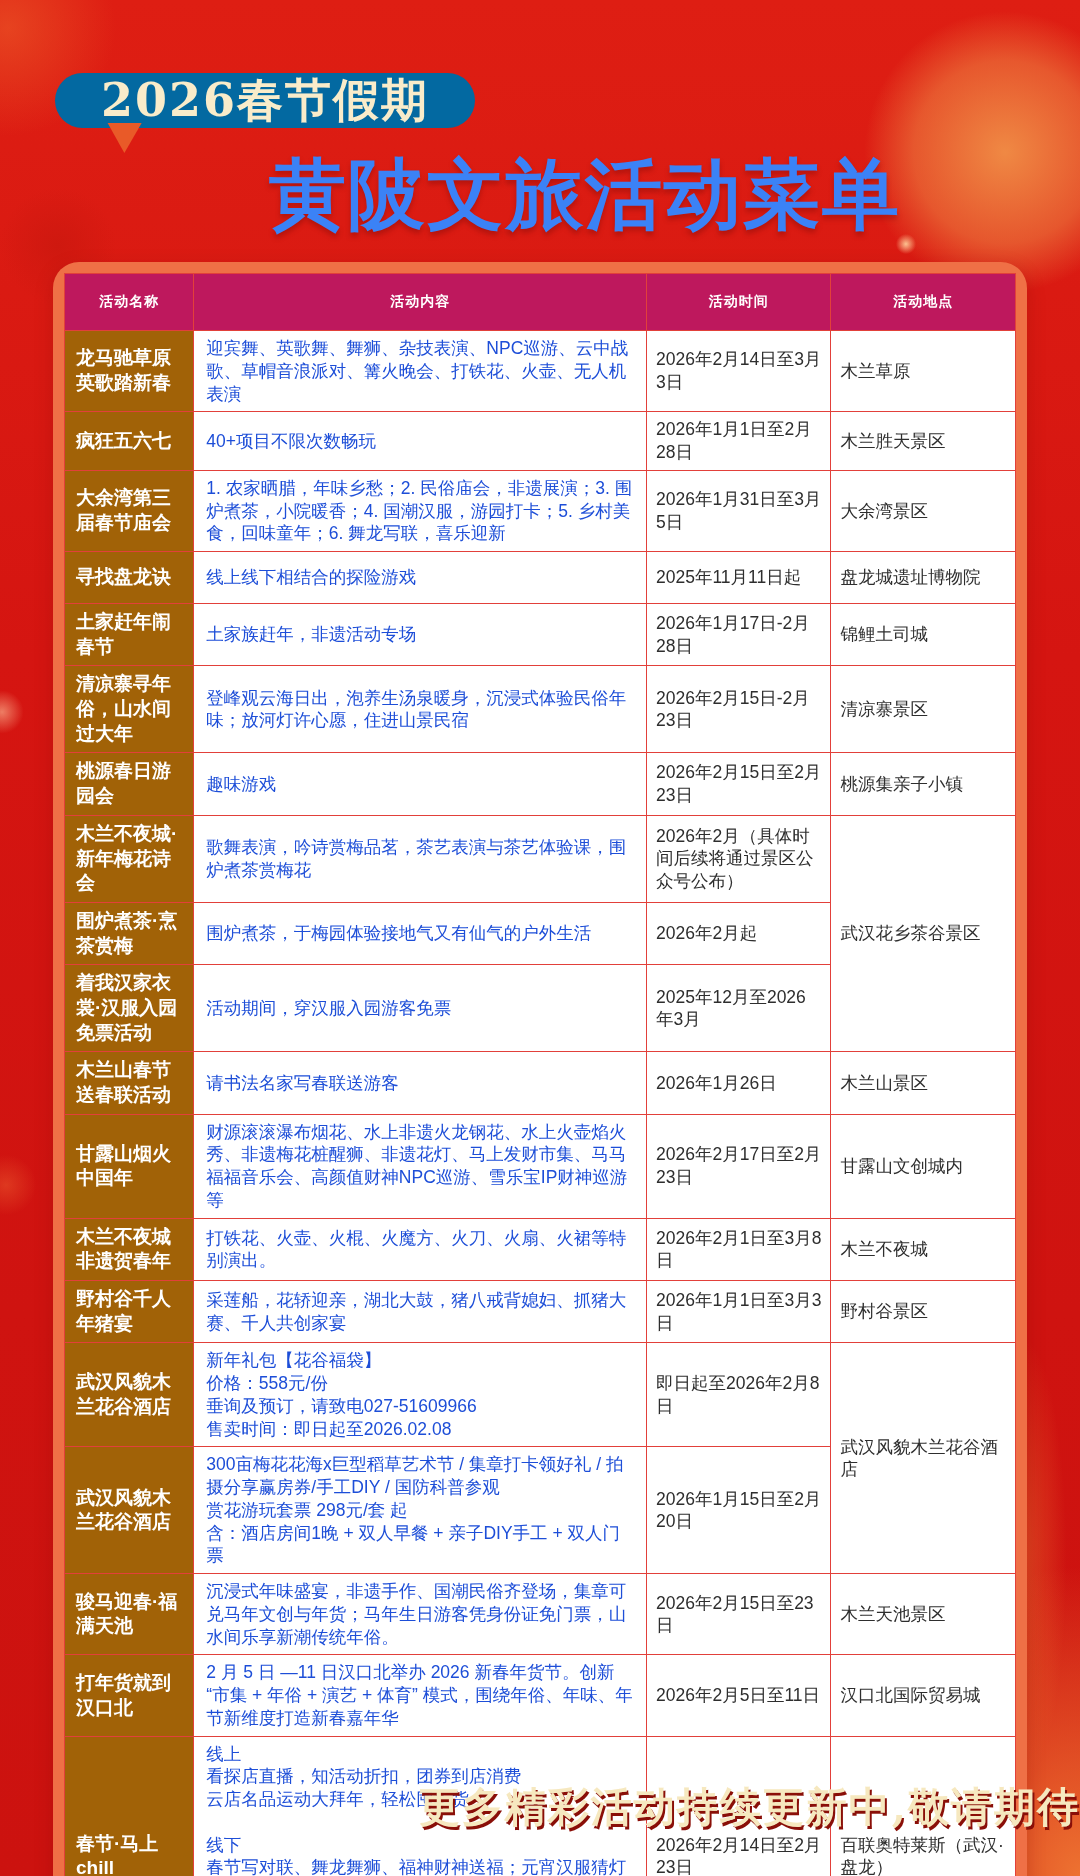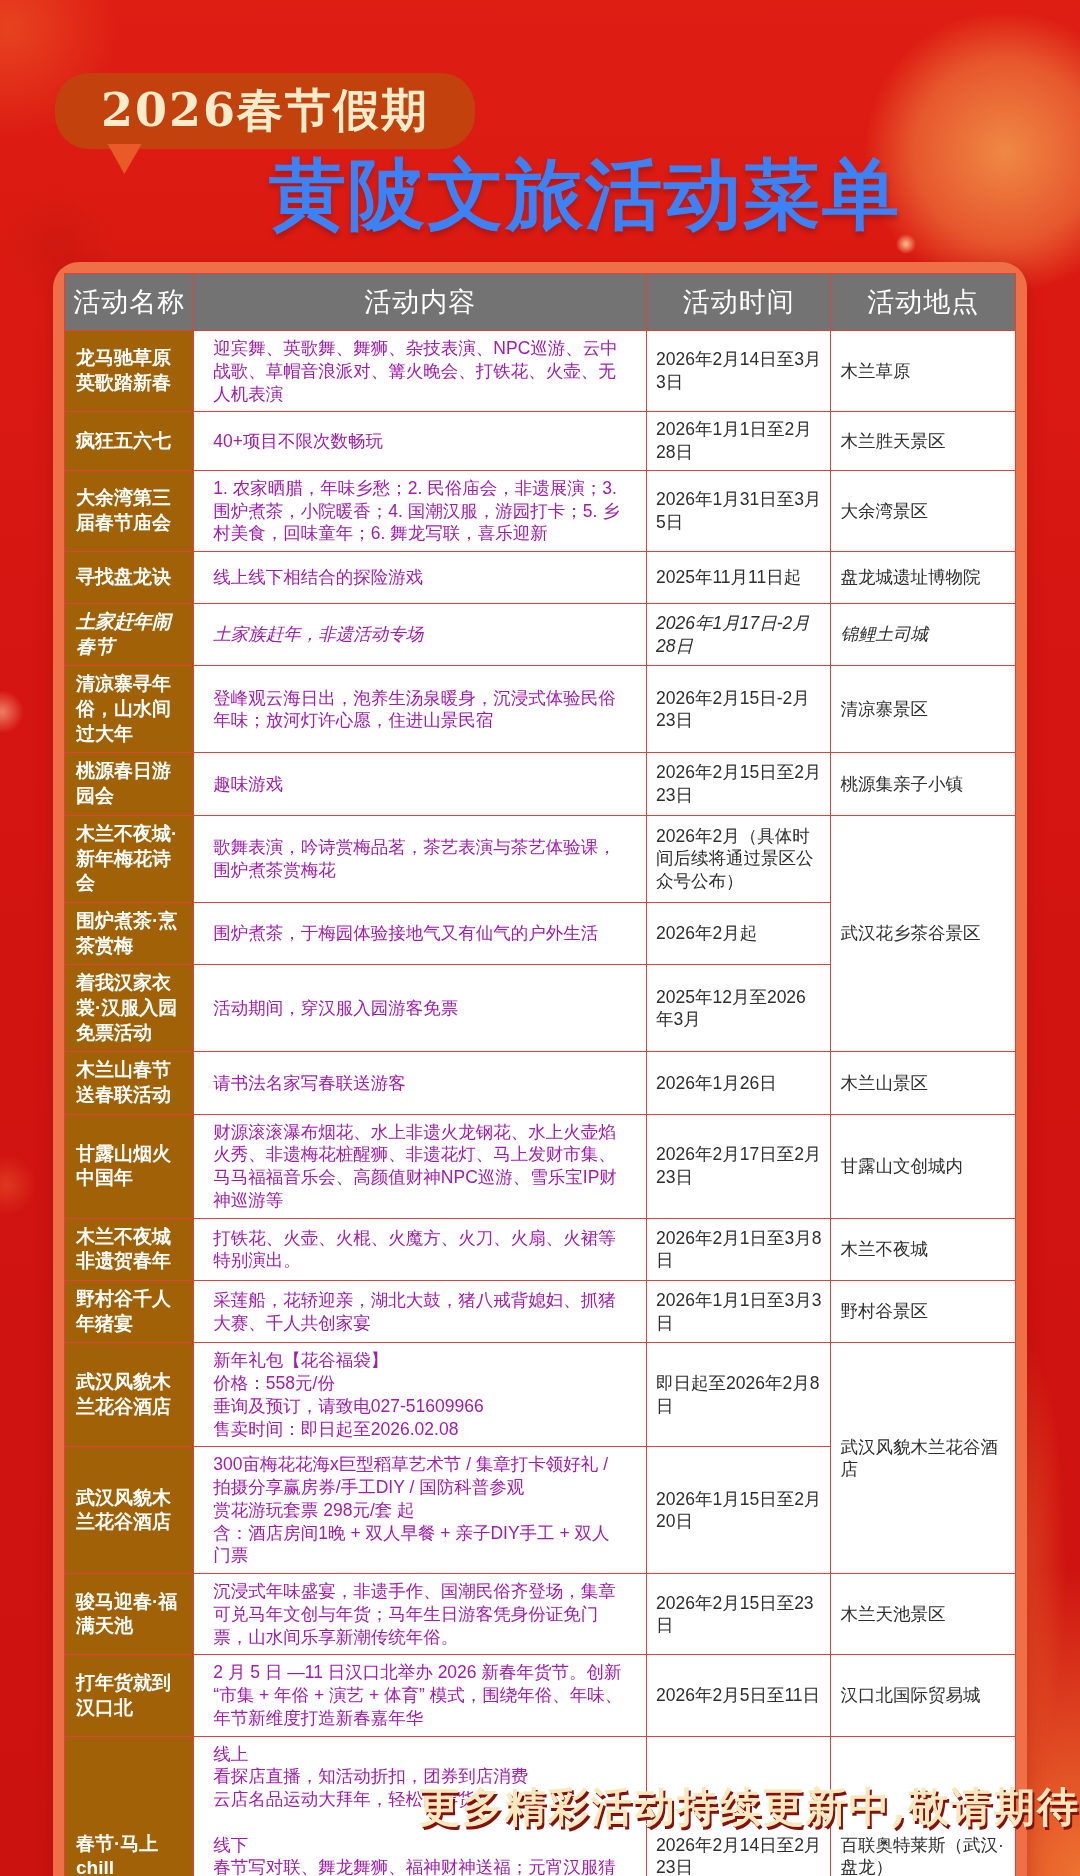--- a/index.html
+++ b/index.html
@@ -11,22 +11,22 @@
       radial-gradient(14px 14px at 906px 244px, rgba(255,205,155,.95), rgba(255,205,155,0) 72%),
       radial-gradient(150px 150px at 8px 28px, rgba(238,97,42,.55), rgba(238,97,42,0) 72%),
       radial-gradient(78px 78px at 58px 246px, rgba(206,24,15,.95), rgba(206,24,15,0) 75%),
       radial-gradient(30px 30px at 2px 712px, rgba(255,195,155,.6), rgba(255,195,155,0) 72%),
       radial-gradient(42px 42px at 6px 1185px, rgba(236,92,46,.5), rgba(236,92,46,0) 72%),
       radial-gradient(330px 430px at 1080px 1876px, rgba(243,131,55,.85), rgba(243,131,55,0) 72%),
       radial-gradient(62px 310px at 1022px 1560px, rgba(243,131,55,.45), rgba(243,131,55,0) 72%),
       linear-gradient(180deg,#de1e13 0%, #d51511 35%, #cf1310 70%, #cc120f 100%);
   }
   .badge{
-    position:absolute;left:55px;top:73px;width:420px;height:76px;
-    background:#c2410c;border-radius:34px;
+    position:absolute;left:55px;top:73px;width:420px;height:55px;
+    background:#0369a1;border-radius:34px;
     display:flex;align-items:center;justify-content:center;
     color:#f9ecca;font-size:46px;font-weight:bold;
     font-family:"DejaVu Serif", serif;letter-spacing:2px;
   }
   .badge::after{
     content:"";position:absolute;left:50px;bottom:-25px;width:0;height:0;
     border-left:22px solid transparent;border-right:12px solid transparent;
     border-top:30px solid #e95a28;transform:skewX(-10deg);
   }
   .main-title{
@@ -38,30 +38,30 @@
   }
   .table-wrap{
     position:absolute;left:53px;top:262px;width:974px;
     background:#ef7046;border-radius:26px;padding:11px;box-sizing:border-box;
     box-shadow:0 6px 18px rgba(120,10,5,.25);
   }
   table{width:100%;border-collapse:collapse;background:#ffffff;table-layout:fixed;}
   col.c-name{width:13.6%;} col.c-content{width:47.6%;}
   col.c-time{width:19.4%;} col.c-loc{width:19.4%;}
   th{
-    background:#737373;color:#ffffff;font-size:27px;font-weight:normal;
+    background:#be185d;color:#ffffff;font-size:14px;font-weight:bold;
     height:54px;border:1px solid #e2403a;text-align:center;letter-spacing:1px;
   }
   td{border:1px solid #e2403a;vertical-align:middle;box-sizing:border-box;}
   td.name-cell{
     background:#a16207;color:#ffffff;font-weight:bold;font-size:19px;
     padding:6px 8px 6px 11px;line-height:1.3;
   }
   td.content-cell{
-    font-size:17.5px;color:#a21caf;padding:6px 19px;line-height:1.3;
+    font-size:17.5px;color:#1d4ed8;padding:6px 12px;line-height:1.3;
     white-space:pre-line;
   }
   td.time-cell,td.location-cell{
     font-size:17.5px;color:#2e2e2e;padding:6px 9px;line-height:1.3;
   }
   .footer{
     position:absolute;left:0;right:0;top:1780px;text-align:right;
     font-size:41px;font-weight:bold;color:#f6e8bf;
     font-family:"DejaVu Serif", serif;letter-spacing:2px;
     text-shadow:2px 3px 0 #8a0f08;white-space:nowrap;
@@ -110,21 +110,21 @@
           <td class="content-cell">1. 农家晒腊，年味乡愁；2. 民俗庙会，非遗展演；3. 围炉煮茶，小院暖香；4. 国潮汉服，游园打卡；5. 乡村美食，回味童年；6. 舞龙写联，喜乐迎新</td>
           <td class="time-cell">2026年1月31日至3月5日</td>
           <td class="location-cell">大余湾景区</td>
         </tr>
         <tr style="height: 52px;">
           <td class="name-cell">寻找盘龙诀</td>
           <td class="content-cell">线上线下相结合的探险游戏</td>
           <td class="time-cell">2025年11月11日起</td>
           <td class="location-cell">盘龙城遗址博物院</td>
         </tr>
-        <tr style="height: 50px; font-style: italic;">
+        <tr style="height: 50px;">
           <td class="name-cell">土家赶年闹春节</td>
           <td class="content-cell">土家族赶年，非遗活动专场</td>
           <td class="time-cell">2026年1月17日-2月28日</td>
           <td class="location-cell">锦鲤土司城</td>
         </tr>
         <tr style="height: 57px;">
           <td class="name-cell">清凉寨寻年俗，山水间过大年</td>
           <td class="content-cell">登峰观云海日出，泡养生汤泉暖身，沉浸式体验民俗年味；放河灯许心愿，住进山景民宿</td>
           <td class="time-cell">2026年2月15日-2月23日</td>
           <td class="location-cell">清凉寨景区</td>

